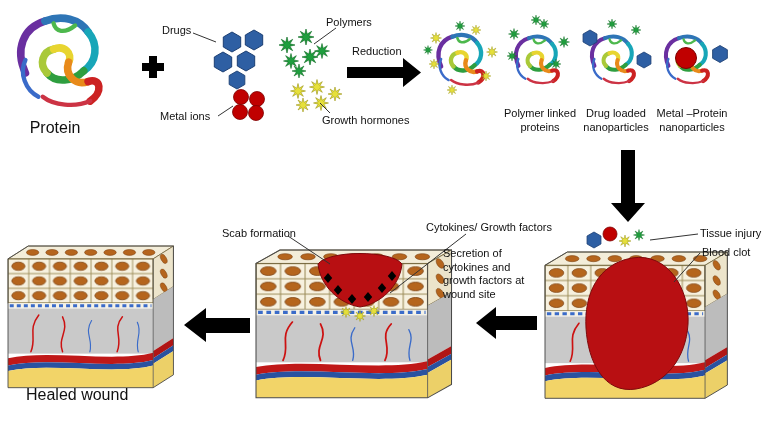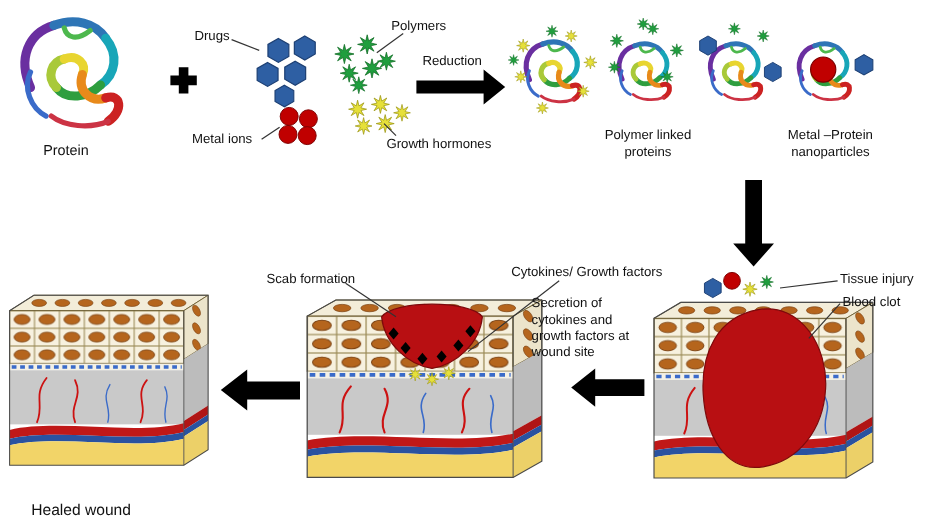--- a/index.html
+++ b/index.html
@@ -218,45 +218,46 @@
 
     <polygon class="blkarrow" points="537,316 537,330 496,330 496,339 476,323 496,307 496,316"></polygon>
     <polygon class="blkarrow" points="250,318 250,333 206,333 206,342 184,325 206,308 206,318"></polygon>
 
     <line class="conn" x1="698" y1="234" x2="650" y2="240"></line>
     <line class="conn" x1="700" y1="253" x2="674" y2="282"></line>
     <line class="conn" x1="288" y1="236" x2="330" y2="264"></line>
     <line class="conn" x1="466" y1="234" x2="390" y2="293"></line>
   </svg>
 
-  <div class="lbl c" style="left:10px;top:118px;width:90px;font-size:12px">Protein</div>
+  <div class="lbl c" style="left:10px;top:118px;width:90px;font-size:16px">Protein</div>
 
   <div class="lbl nw" style="left:162px;top:24px">Drugs</div>
 
   <div class="lbl nw" style="left:160px;top:110px">Metal ions</div>
 
   <div class="lbl nw" style="left:326px;top:16px">Polymers</div>
 
   <div class="lbl nw" style="left:322px;top:114px">Growth hormones</div>
 
   <div class="lbl nw" style="left:352px;top:45px">Reduction</div>
 
 
   <div class="lbl c" style="left:499px;top:107px;width:82px">Polymer linked proteins</div>
 
+  <div class="lbl c" style="left:575px;top:107px;width:82px">Drug loaded nanoparticles</div>
 
   <div class="lbl c" style="left:651px;top:107px;width:82px">Metal –Protein nanoparticles</div>
 
 
   <div class="lbl nw" style="left:700px;top:227px">Tissue injury</div>
 
   <div class="lbl nw" style="left:702px;top:246px">Blood clot</div>
 
   <div class="lbl" style="left:443px;top:247px;width:102px">Secretion of cytokines and growth factors at wound site</div>
 
   <div class="lbl nw" style="left:222px;top:227px">Scab formation</div>
 
   <div class="lbl nw" style="left:426px;top:221px">Cytokines/ Growth factors</div>
 
 
-  <div class="lbl nw" style="left:26px;top:417px;font-size:13px">Healed wound</div>
+  <div class="lbl nw" style="left:26px;top:385px;font-size:16px">Healed wound</div>
 
 </div>
 
 </body></html>

